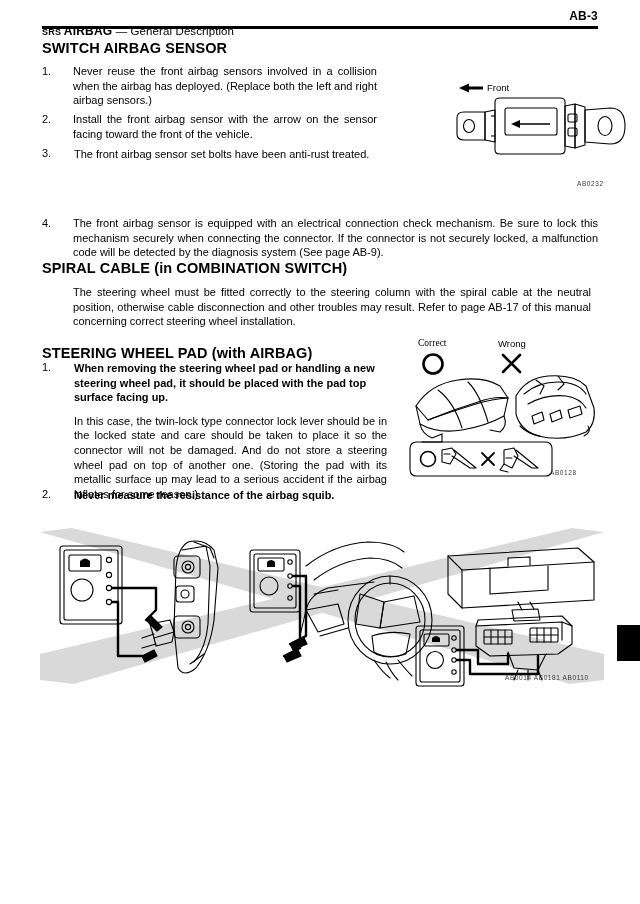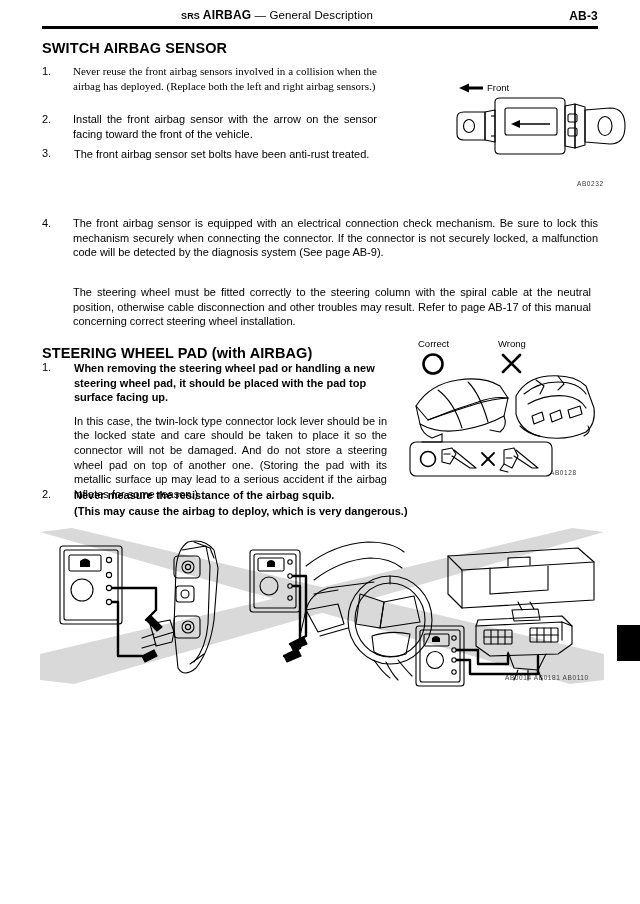--- a/index.html
+++ b/index.html
@@ -23,23 +23,22 @@
   .header {
     position: absolute;
     left: 42px;
     top: 8px;
     width: 556px;
     height: 24px;
   }
   .header-title {
     position: absolute;
     left: 0;
-    top: 0;
+    top: 16px;
     width: 470px;
-    text-align: center;
     font-size: 11.5px;
     letter-spacing: 0.1px;
     white-space: nowrap;
   }
   .hdr-srs {
     font-size: 9px;
     font-weight: bold;
     letter-spacing: 0.2px;
   }
   .hdr-airbag {
@@ -151,21 +150,21 @@
   <div class="header">
     <div class="header-title"><span class="hdr-srs">SRS </span><span class="hdr-airbag">AIRBAG</span><span class="hdr-dash"> — </span><span class="hdr-desc">General Description</span></div>
     <div class="header-page">AB-3</div>
   </div>
   <div class="header-rule"></div>
 
   <div class="section-heading" style="top:40px;">SWITCH AIRBAG SENSOR</div>
 
   <div class="item" style="left:42px; top:64px; width:335px;">
     <div class="item-num">1.</div>
-    <div class="item-body just" style="width:304px;font-family:Liberation Serif, serif;">Never reuse the front airbag sensors involved in a collision when the airbag has deployed. (Replace both the left and right airbag sensors.)</div>
+    <div class="item-body just" style="width:304px;">Never reuse the front airbag sensors involved in a collision when the airbag has deployed. (Replace both the left and right airbag sensors.)</div>
   </div>
 
   <div class="item" style="left:42px; top:112px; width:335px;">
     <div class="item-num">2.</div>
     <div class="item-body just" style="width:304px;">Install the front airbag sensor with the arrow on the sensor facing toward the front of the vehicle.</div>
   </div>
 
   <div class="item" style="left:42px; top:146px; width:335px;">
     <div class="item-num">3.</div>
     <div class="item-body" style="width:304px;">
@@ -207,43 +206,43 @@
         <rect x="113" y="46" width="9" height="8" rx="1.5"></rect>
         <path d="M120,22 L130,25 L130,63 L120,66 Z"></path>
 
         <path d="M130,28 L155,26 Q170,26 170,44 Q170,62 155,62 L130,60 Z"></path>
         <ellipse cx="150" cy="44" rx="7" ry="9.5"></ellipse>
       </g>
     </svg>
     <div class="fig-code" style="left:122px; top:98px;">AB0232</div>
   </div>
 
+  <div class="section-heading" style="top:260px;">SPIRAL CABLE (in COMBINATION SWITCH)</div>
 
   <div class="indent-para just" style="top:285px; width:518px;">The steering wheel must be fitted correctly to the steering column with the spiral cable at the neutral position, otherwise cable disconnection and other troubles may result. Refer to page AB-17 of this manual concerning correct steering wheel installation.</div>
 
   <div class="section-heading" style="top:345px;">STEERING WHEEL PAD (with AIRBAG)</div>
 
   <div class="item" style="left:42px; top:360px; width:350px;">
     <div class="item-num">1.</div>
     <div class="item-body" style="width:315px;">
       <div class="para bold">When removing the steering wheel pad or handling a new steering wheel pad, it should be placed with the pad top surface facing up.</div>
       <div class="para just">In this case, the twin-lock type connector lock lever should be in the locked state and care should be taken to place it so the connector will not be damaged. And do not store a steering wheel pad on top of another one. (Storing the pad with its metallic surface up may lead to a serious accident if the airbag inflates for some reason.)</div>
     </div>
   </div>
 
   <div class="item" style="left:42px; top:487px; width:420px;">
     <div class="item-num">2.</div>
     <div class="item-body" style="width:388px;">
       <div class="para bold">Never measure the resistance of the airbag squib.</div>
-      <div class="para bold" style="margin-top:0;">(This may cause the airbag to deploy, which is very dangerous.)</div>
     </div>
   </div>
 
   <div class="figure" style="left:408px; top:338px; width:200px; height:145px;">
-    <div class="fig-label" style="left:10px; top:0px;">Correct</div>
+    <div class="fig-label" style="left:10px; top:0px;font-family:Liberation Serif, serif;">Correct</div>
     <div class="fig-label" style="left:90px; top:0px;">Wrong</div>
     <svg width="200" height="145" viewBox="0 0 200 145">
       <g fill="none" stroke="#000" stroke-width="1.1" stroke-linejoin="round" stroke-linecap="round">
 
         <circle cx="25" cy="26" r="9.5" stroke-width="2.6"></circle>
 
         <g stroke-width="2.6">
           <line x1="95" y1="17" x2="112" y2="34"></line>
           <line x1="112" y1="17" x2="95" y2="34"></line>
         </g>

